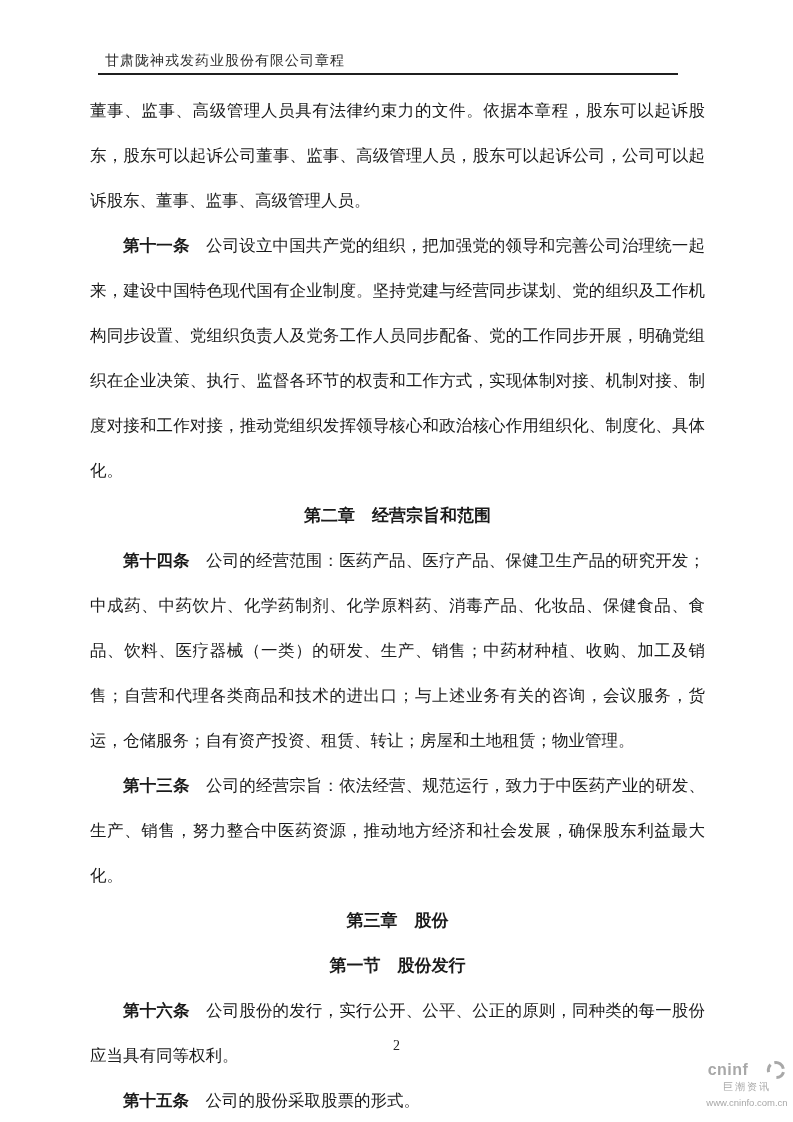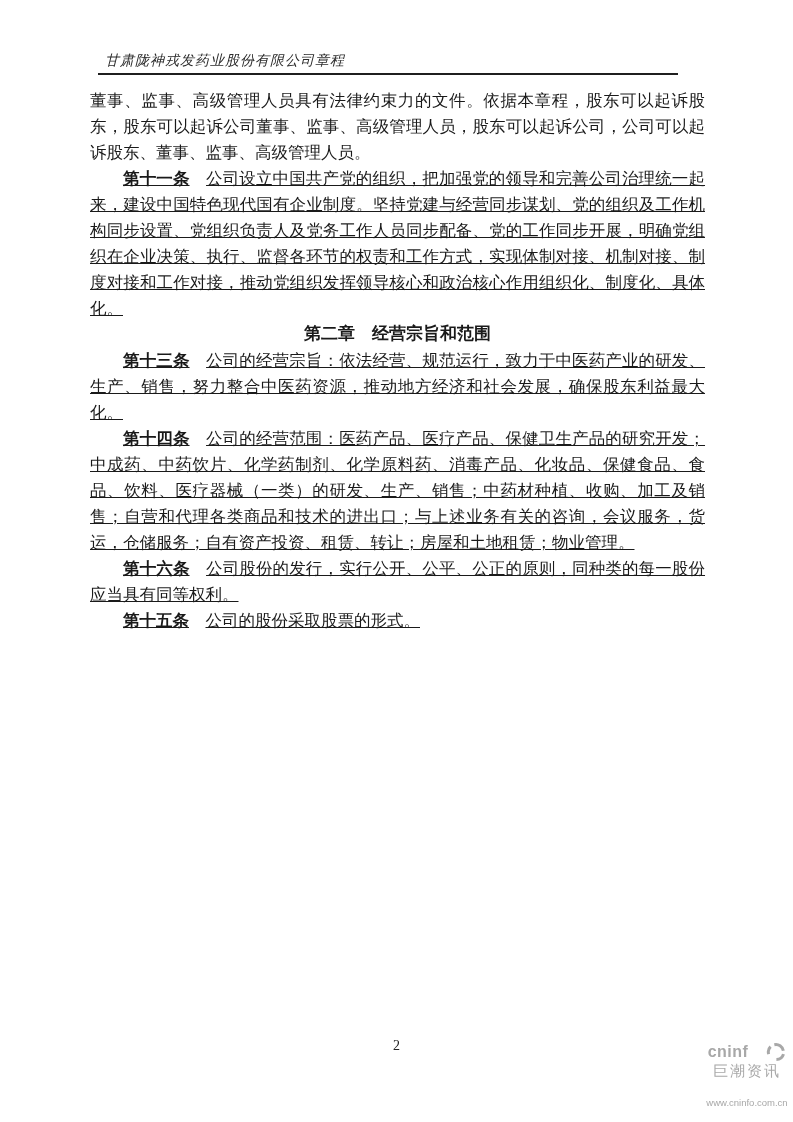--- a/index.html
+++ b/index.html
@@ -9,76 +9,77 @@
     position:relative;
     font-family:"Liberation Serif","DejaVu Serif",serif;
     color:#1a1a1a;
     overflow:hidden;
   }
   
   .page-header{
     position:absolute;left:105px;top:52px;
     font-size:14px;letter-spacing:1px;color:#2b2b2b;
     white-space:nowrap;
-    font-style:italic;
   }
   .header-rule{
     position:absolute;left:98px;top:73px;
     width:580px;height:2px;background:#1f1f1f;
   }
   
   .doc-body{
     position:absolute;left:90px;top:88px;width:615px;
-    font-size:16.5px;line-height:26px;
+    font-size:16.5px;line-height:45px;
     text-align:justify;
   }
   .doc-body p{margin:0;}
   p.cont{text-indent:0;}
-  p.art,p.ind{text-indent:2em;text-decoration:underline;}
+  p.art,p.ind{text-indent:2em;}
   .art-label{font-weight:bold;margin-right:1em;}
   .chapter-heading,.section-heading{
     font-weight:bold;text-align:center;text-indent:0;
-    font-size:17px;margin:14px 0;font-family:Liberation Mono, monospace;
+    font-size:17px;margin:14px 0;
   }
   
   .page-number{
     position:absolute;left:0;right:0;top:1038px;
     text-align:center;font-size:14px;color:#222;
   }
   .cninfo-logo{
     position:absolute;right:4px;bottom:14px;width:84px;
     color:#a8a8a8;text-align:center;line-height:1.1;
     font-family:"Liberation Sans","DejaVu Sans",sans-serif;
   }
   .logo-row{display:flex;align-items:center;justify-content:center;gap:18px;}
   .logo-brand{font-size:16px;font-weight:bold;letter-spacing:0.5px;}
-  .logo-cn{font-size:15px;letter-spacing:2px;margin-top:1px;}
-  .logo-url{font-size:9.5px;white-space:nowrap;margin-top:18px;}
+  .logo-cn{font-size:10px;letter-spacing:2px;margin-top:1px;}
+  .logo-url{font-size:9.5px;white-space:nowrap;margin-top:6px;}
   .swirl{width:20px;height:20px;display:inline-block;}
 </style>
 </head>
 <body>
 
 <div class="page-header">甘肃陇神戎发药业股份有限公司章程</div>
 <div class="header-rule"></div>
 
 <div class="doc-body">
 
   <p class="cont"><span>董事、监事、高级管理人员具有法律约束力的文件。依据本章程，股东可以起诉股东，股东可以起诉公司董事、监事、高级管理人员，股东可以起诉公司，公司可以起诉股东、董事、监事、高级管理人员。</span></p>
 
   <p class="art"><b class="art-label">第十一条</b><span>公司设立中国共产党的组织，把加强党的领导和完善公司治理统一起来，建设中国特色现代国有企业制度。坚持党建与经营同步谋划、党的组织及工作机构同步设置、党组织负责人及党务工作人员同步配备、党的工作同步开展，明确党组织在企业决策、执行、监督各环节的权责和工作方式，实现体制对接、机制对接、制度对接和工作对接，推动党组织发挥领导核心和政治核心作用组织化、制度化、具体化。</span></p>
 
 
   <p class="chapter-heading">第二章　经营宗旨和范围</p>
 
+  <p class="art"><b class="art-label">第十四条</b><span>公司的经营范围：医药产品、医疗产品、保健卫生产品的研究开发；中成药、中药饮片、化学药制剂、化学原料药、消毒产品、化妆品、保健食品、食品、饮料、医疗器械（一类）的研发、生产、销售；中药材种植、收购、加工及销售；自营和代理各类商品和技术的进出口；与上述业务有关的咨询，会议服务，货运，仓储服务；自有资产投资、租赁、转让；房屋和土地租赁；物业管理。</span></p>
+
   <p class="art"><b class="art-label">第十三条</b><span>公司的经营宗旨：依法经营、规范运行，致力于中医药产业的研发、生产、销售，努力整合中医药资源，推动地方经济和社会发展，确保股东利益最大化。</span></p>
 
-  <p class="art"><b class="art-label">第十四条</b><span>公司的经营范围：医药产品、医疗产品、保健卫生产品的研究开发；中成药、中药饮片、化学药制剂、化学原料药、消毒产品、化妆品、保健食品、食品、饮料、医疗器械（一类）的研发、生产、销售；中药材种植、收购、加工及销售；自营和代理各类商品和技术的进出口；与上述业务有关的咨询，会议服务，货运，仓储服务；自有资产投资、租赁、转让；房屋和土地租赁；物业管理。</span></p>
+  <p class="chapter-heading">第三章　股份</p>
 
-
+  <p class="section-heading">第一节　股份发行</p>
 
   <p class="art"><b class="art-label">第十六条</b><span>公司股份的发行，实行公开、公平、公正的原则，同种类的每一股份应当具有同等权利。</span></p>
 
   <p class="art"><b class="art-label">第十五条</b><span>公司的股份采取股票的形式。</span></p>
 
 
 </div>
 
 <div class="page-number">2</div>
 

